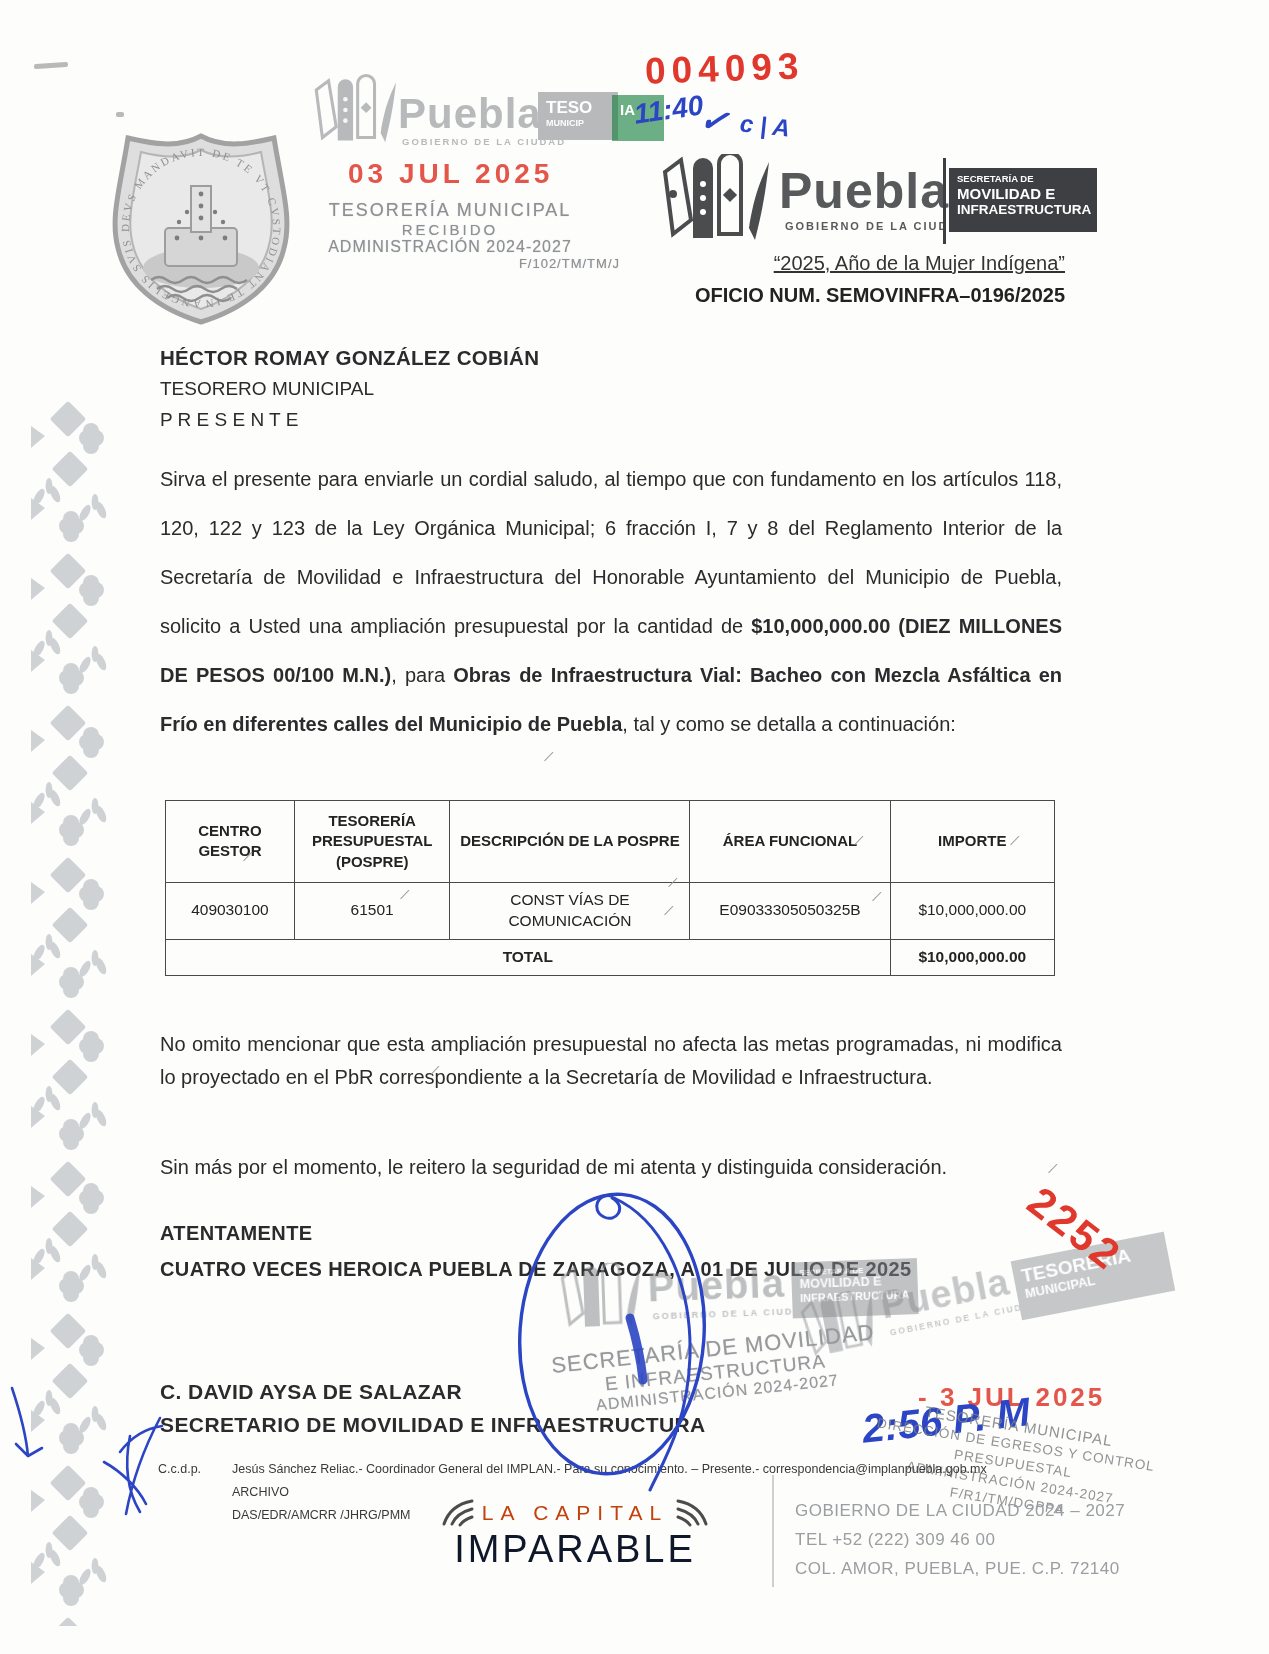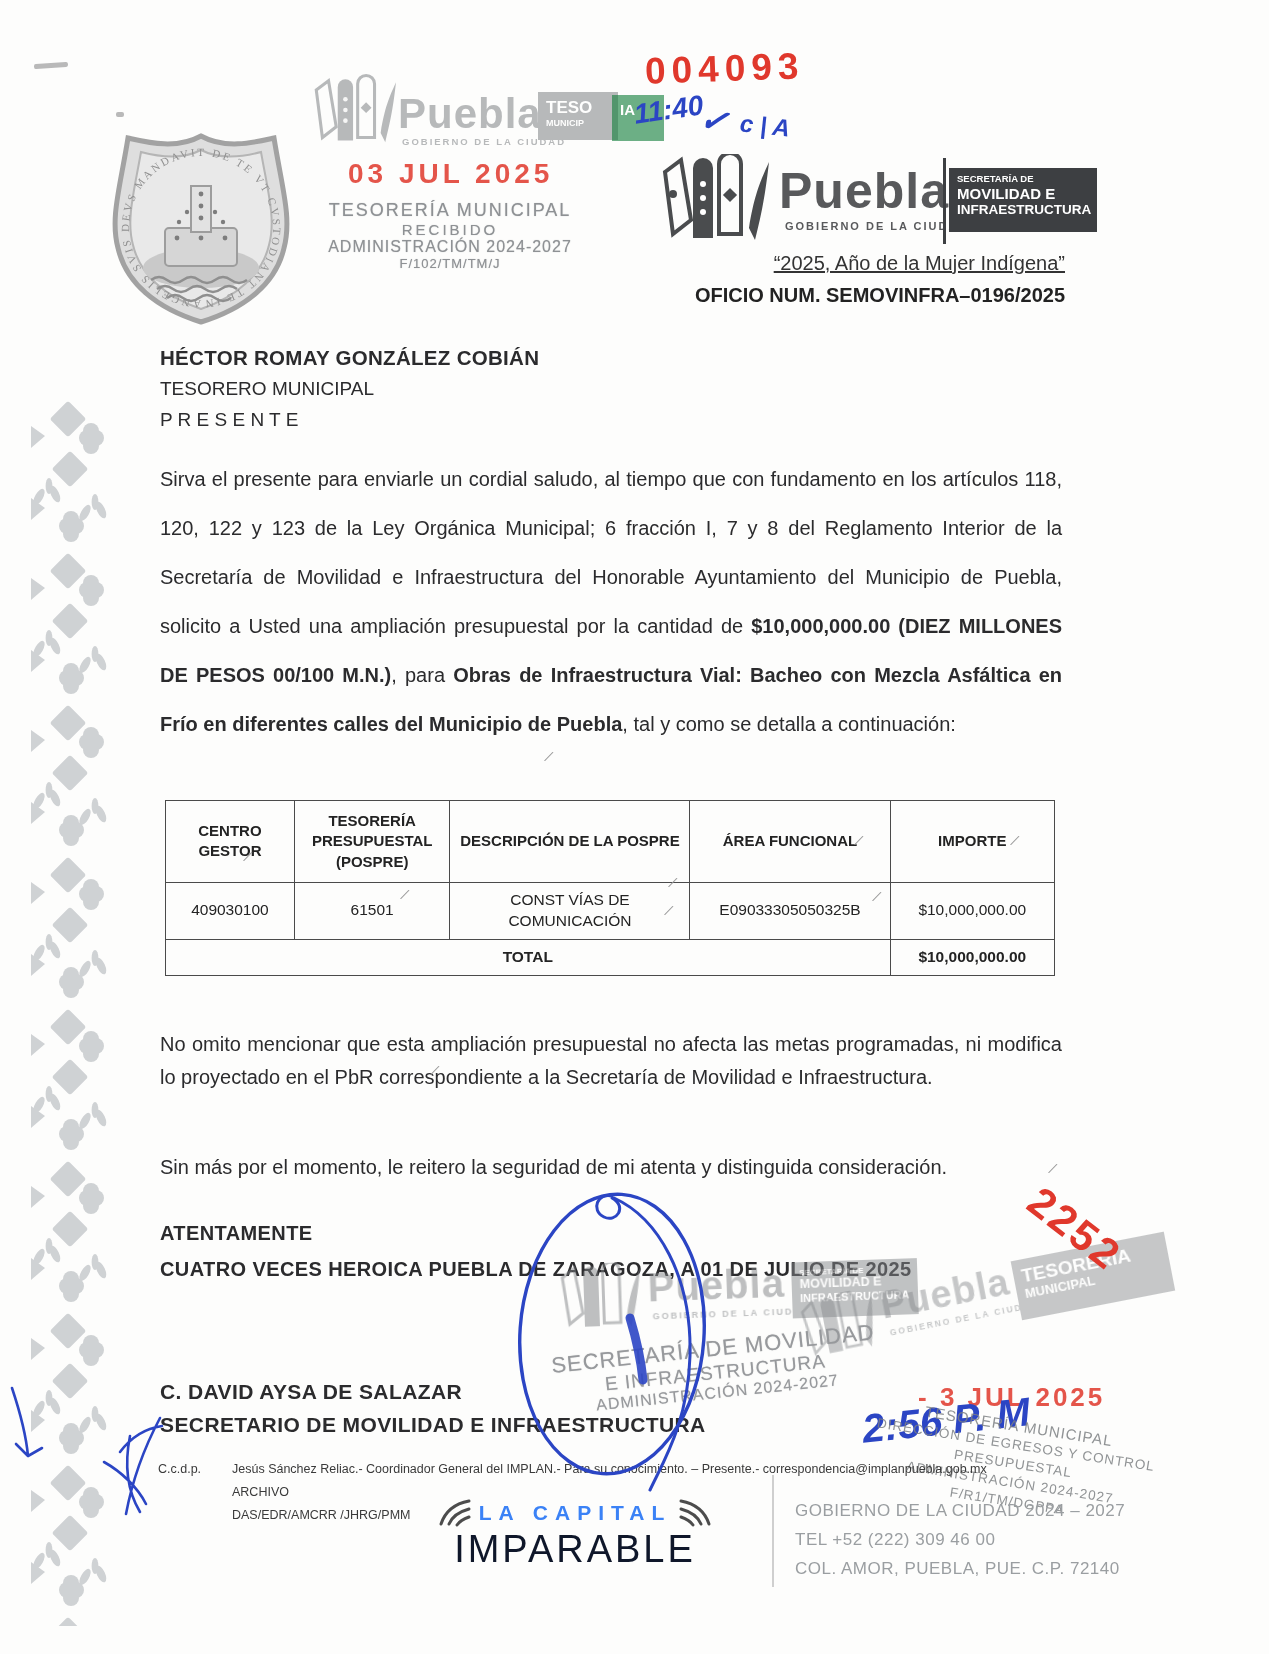--- a/index.html
+++ b/index.html
@@ -28,21 +28,21 @@
   table.req .total td{font-weight:700;}
   
   .center-block{left:160px;width:1060px;text-align:left;}
   .bold20{font-weight:700;font-size:20px;letter-spacing:.4px;}
   
   .stamp-lines{color:#97999c;text-align:center;text-shadow:0 0 1px rgba(150,152,155,.55);}
   .egresos{color:rgba(125,128,131,.85);font-size:13.5px;line-height:19px;letter-spacing:1px;text-align:center;}
   
   .cc{font-size:12.5px;line-height:23px;color:#3a3a3a;}
   .footer-right{font-size:17px;line-height:29px;color:#9a9ea1;letter-spacing:.5px;}
-  .cap-top{font-weight:700;font-size:21px;letter-spacing:7px;color:#3b82f6;}
+  .cap-top{font-weight:400;font-size:21px;letter-spacing:7px;color:#c2410c;}
   .cap-bottom{font-weight:400;font-size:38px;letter-spacing:3px;color:#0f172a;}
   .divider{width:2px;background:#cfcfcf;}
   .tick{position:absolute;color:#9a9a9a;font-size:15px;transform:rotate(12deg);}
   .smudge{position:absolute;background:#b9b9b9;border-radius:2px;}
 </style>
 </head>
 <body>
 
 <div class="page">
 
@@ -143,21 +143,21 @@
   <div class="abs dark-box faded" style="left:612px;top:95px;width:36px;height:34px;background:#15803d;font-size:15px;">
     <span>IA</span>
   </div>
 
   <div class="abs red-stamp" style="left:348px;top:158px;font-size:28px;letter-spacing:4px;opacity:.85;">03 JUL 2025</div>
 
   <div class="abs rec-stamp" style="left:280px;top:200px;width:340px;">
     <div style="font-size:18px;">TESORERÍA MUNICIPAL</div>
     <div style="font-size:15px;letter-spacing:3px;">RECIBIDO</div>
     <div style="font-size:16px;letter-spacing:1px;">ADMINISTRACIÓN 2024-2027</div>
-    <div style="font-size:13px;letter-spacing:1px;">F/102/TM/TM/J</div>
+    <div style="font-size:13px;letter-spacing:1px;text-align:right;">F/102/TM/TM/J</div>
   </div>
 
   <div class="abs red-stamp" style="left:645px;top:48px;font-size:37px;letter-spacing:6px;transform:rotate(-2deg);">004093</div>
   <div class="abs blue-hand" style="left:634px;top:94px;font-size:28px;font-weight:700;transform:rotate(-8deg);">11:40</div>
   <div class="abs blue-hand" style="left:700px;top:100px;font-size:34px;font-weight:700;transform:rotate(12deg);">✓</div>
   <div class="abs blue-hand" style="left:740px;top:112px;font-size:24px;font-weight:700;transform:rotate(6deg);">c | A</div>
 
   <div class="abs" style="left:645px;top:152px;width:445px;height:100px;">
     <svg class="abs" style="left:0;top:2px;" width="128" height="96" viewBox="0 0 120 96">
       <g stroke="#4a4c4e" fill="none" stroke-width="4">

